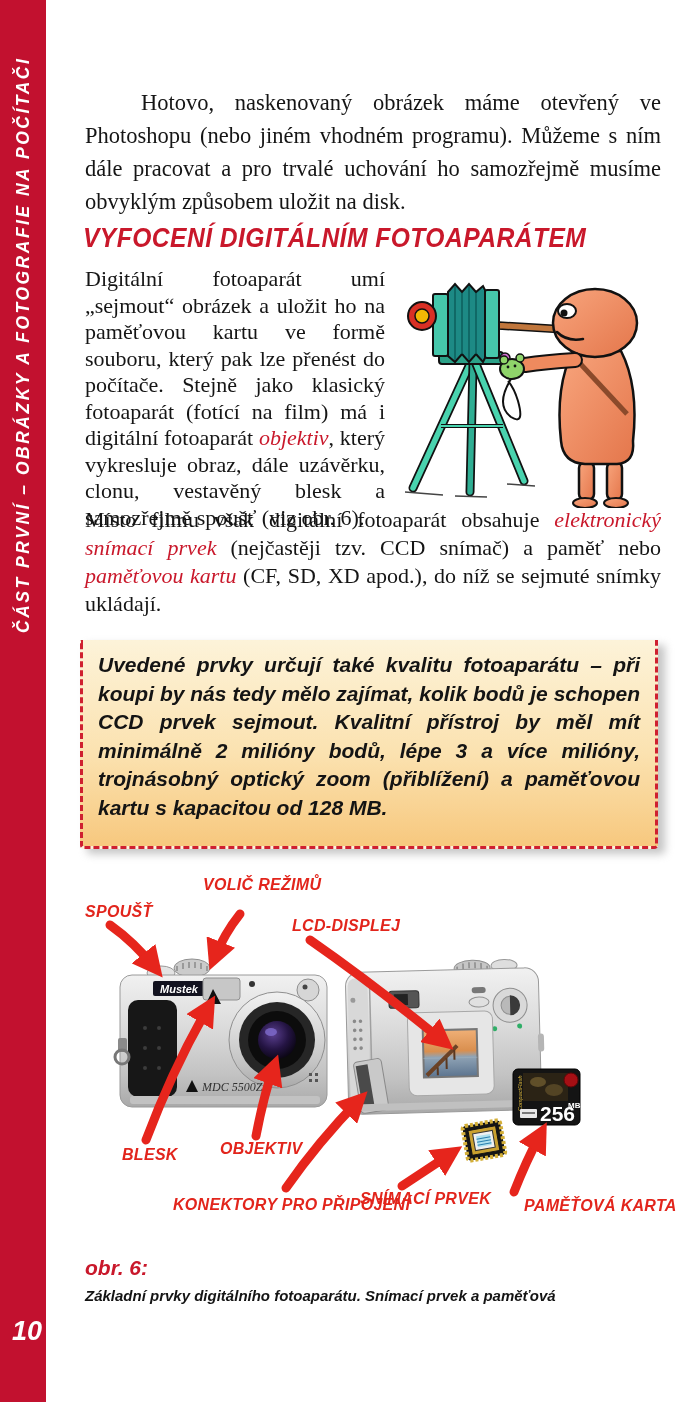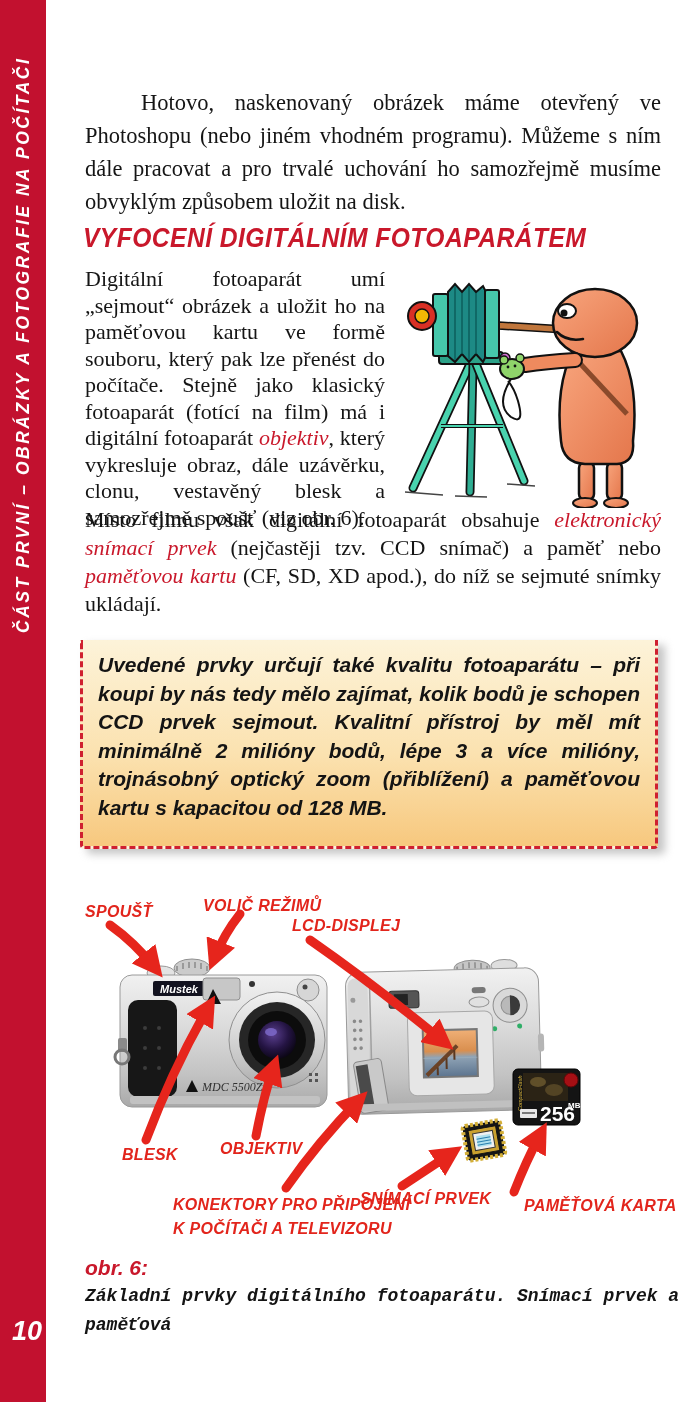--- a/index.html
+++ b/index.html
@@ -53,22 +53,22 @@
     position:absolute;color:#e2251c;white-space:nowrap;
     font-family:"Liberation Sans",sans-serif;font-style:italic;font-weight:800;
     font-size:16px;letter-spacing:.3px;
   }
   .caption-title{
     position:absolute;left:85px;top:1256px;color:#c9182b;
     font-family:"Liberation Sans",sans-serif;font-style:italic;font-weight:800;font-size:21px;
   }
   .caption-text{
     position:absolute;left:85px;top:1282px;width:600px;color:#141414;
-    font-family:Liberation Mono, monospace;font-style:italic;font-weight:700;
-    font-size:18px;line-height:28.5px;
+    font-family:Liberation Sans, sans-serif;font-style:italic;font-weight:700;
+    font-size:15px;line-height:28.5px;
   }
   .underline2{text-decoration:underline;text-decoration-thickness:2px;text-underline-offset:5px;}
 </style>
 </head>
 <body>
 
 <div class="page-root">
 
   <aside class="spine">
     <div class="spine-text">ČÁST PRVNÍ – OBRÁZKY A FOTOGRAFIE NA POČÍTAČI</div>
@@ -269,26 +269,25 @@
         <path d="M264,64 Q330,110 398,166" marker-end="url(#arr)"></path>
         <path d="M100,264 Q128,190 163,130" marker-end="url(#arr)"></path>
         <path d="M210,260 Q218,218 228,190" marker-end="url(#arr)"></path>
         <path d="M240,312 Q272,266 313,224" marker-end="url(#arr)"></path>
         <path d="M356,310 L406,277" marker-end="url(#arr)"></path>
         <path d="M468,316 Q480,285 495,257" marker-end="url(#arr)"></path>
       </g>
     </svg>
 
     <span class="fig-label" style="left:39px;top:27px;">SPOUŠŤ</span>
-    <span class="fig-label" style="left:157px;top:21px;">VOLIČ REŽIMŮ</span>
+    <span class="fig-label" style="left:157px;top:0;">VOLIČ REŽIMŮ</span>
     <span class="fig-label" style="left:246px;top:41px;">LCD-DISPLEJ</span>
     <span class="fig-label" style="left:76px;top:270px;">BLESK</span>
     <span class="fig-label" style="left:174px;top:264px;">OBJEKTIV</span>
     <span class="fig-label" style="left:127px;top:320px;">KONEKTORY PRO PŘIPOJENÍ</span>
-    <span class="fig-label" style="left:127px;top:344px;">K POČÍTAČI A TELEVIZORU</span>
     <span class="fig-label" style="left:314px;top:314px;">SNÍMACÍ PRVEK</span>
     <span class="fig-label" style="left:446px;top:321px;margin-left:32px;">PAMĚŤOVÁ KARTA</span>
   </figure>
 
   <div class="caption-title">obr. 6:</div>
   <div class="caption-text">
     <span>Základní prvky digitálního fotoaparátu. Snímací prvek a paměťová</span><br>
   </div>
 
 </div>

